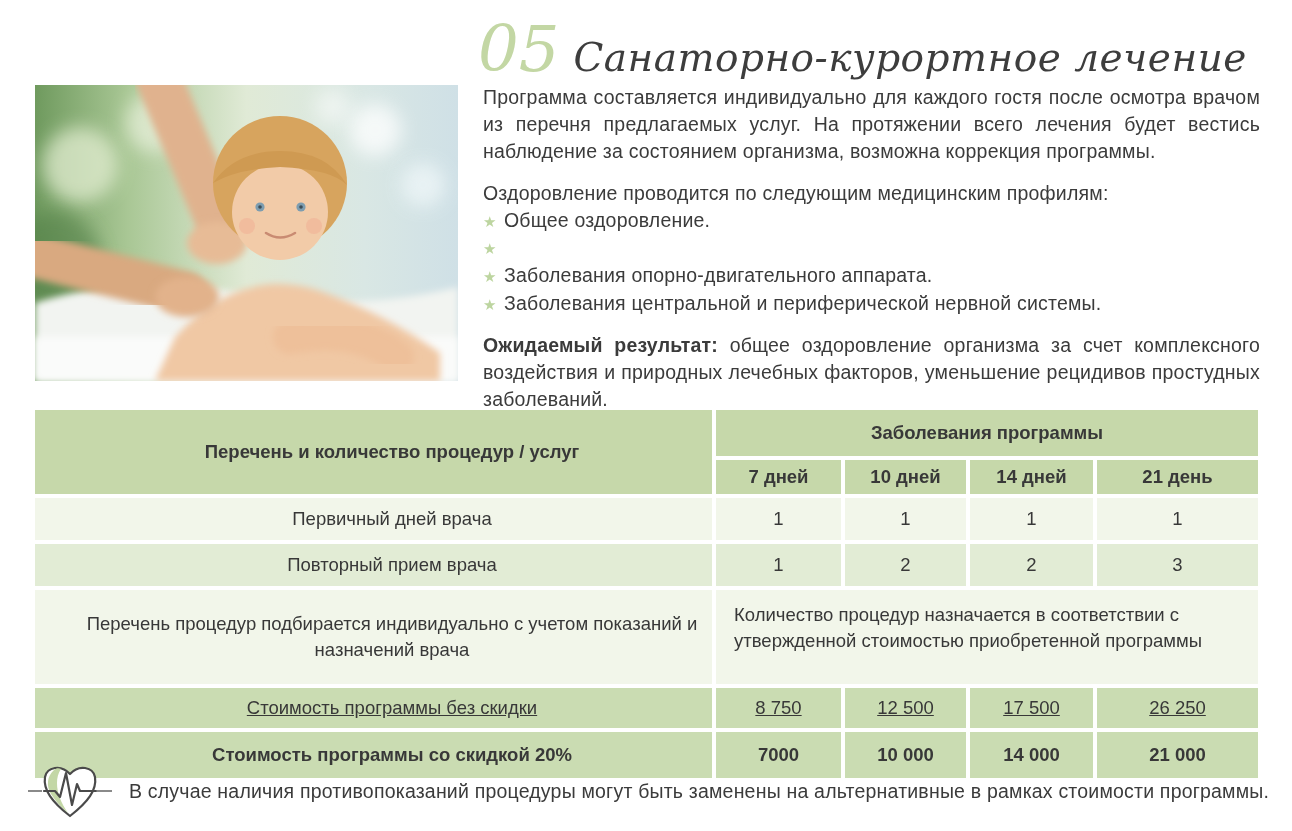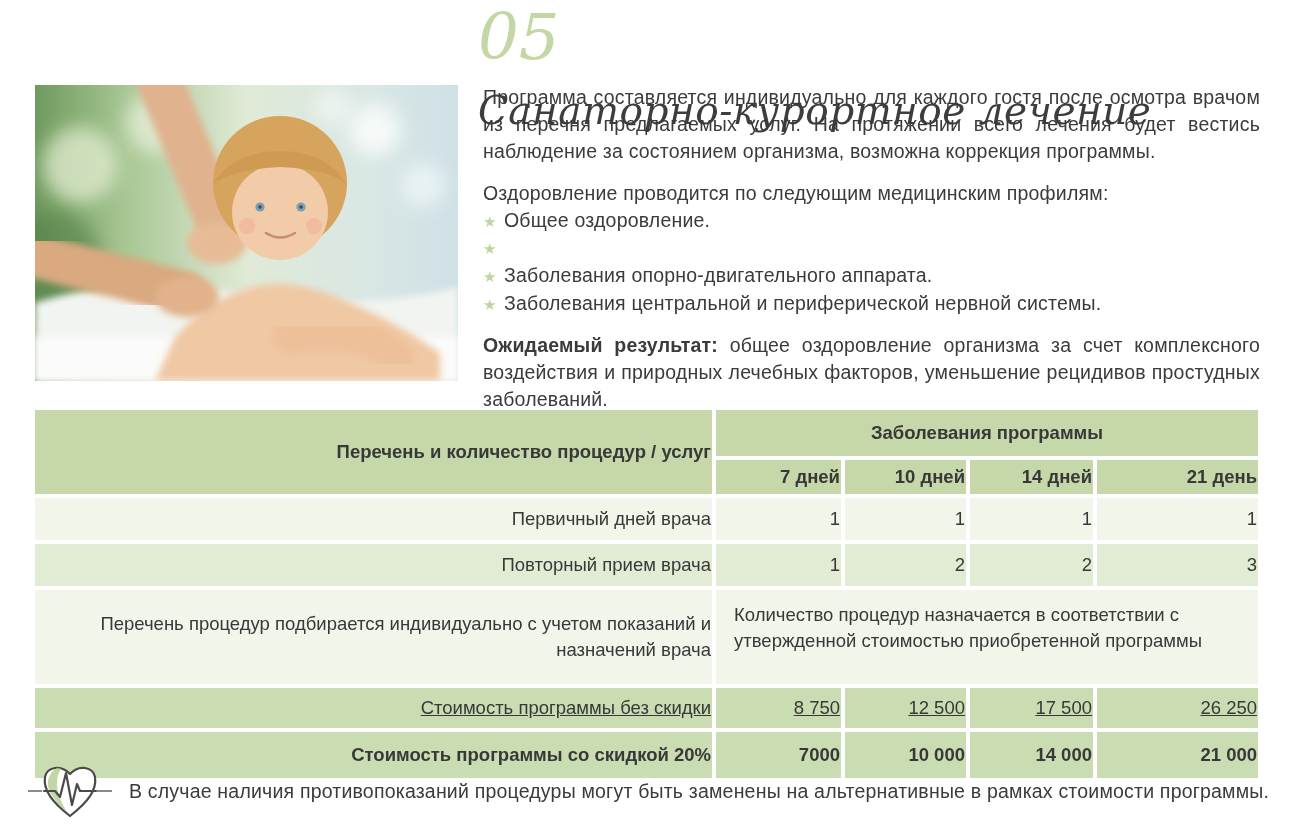--- a/index.html
+++ b/index.html
@@ -12,26 +12,25 @@
     position: relative;
     width: 1292px;
     height: 831px;
     background: #ffffff;
     overflow: hidden;
   }
 
   
   .title-block {
     position: absolute;
-    left: 478px; top: 0;
+    left: 478px; top: 12px;
     display: flex;
     align-items: baseline;
     gap: 14px;
     white-space: nowrap;
-    flex-direction: column;
   }
   .page-num {
     font-family: "DejaVu Serif", serif;
     font-style: italic;
     font-size: 64px;
     line-height: 74px;
     color: #c3d7a4;
   }
   .page-title {
     margin: 0;
@@ -99,22 +98,22 @@
     vertical-align: middle;
     overflow: hidden;
   }
   .col-label { width: 677px; }
   .col-d7  { width: 125px; }
   .col-d10 { width: 121px; }
   .col-d14 { width: 123px; }
   .col-d21 { width: 161px; }
 
   .cell-head { background: #c6d8aa; font-weight: bold; }
-  .cell-label { text-align: right; padding-left: 38px; }
-  .cell-num { text-align: right; }
+  .cell-label { text-align: center; padding-left: 38px; }
+  .cell-num { text-align: center; }
   .cell-group { text-align: center; height: 44px; }
   .row-subhead td { height: 32px; }
 
   .row-pale td  { background: #f2f6ea; }
   .row-mid td   { background: #e2ecd5; }
   .row-price td { background: #cadcb2; }
 
   .row-data td { height: 40px; }
   .row-tall td { height: 76px; }
   .row-nodisc td { height: 38px; text-decoration: underline; }

